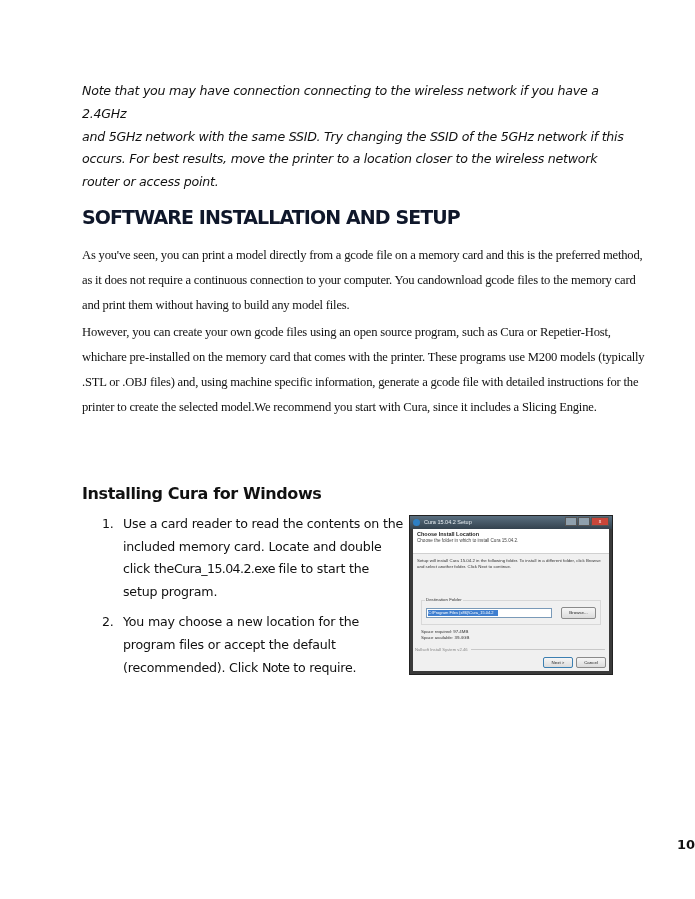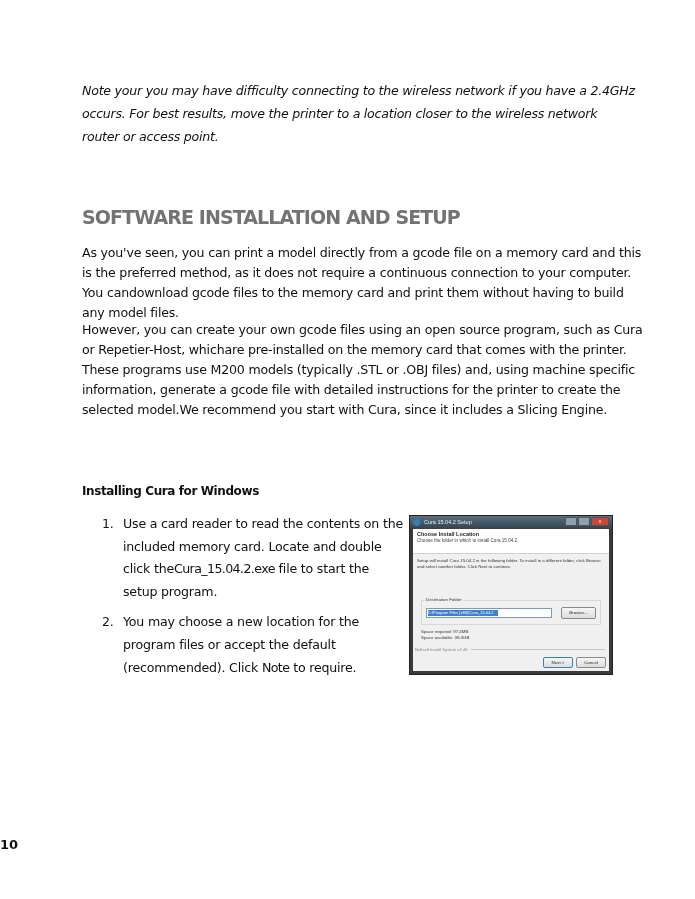--- a/index.html
+++ b/index.html
@@ -2,33 +2,33 @@
 <html><head>
 <meta charset="utf-8">
 <style>
   html, body { margin:0; padding:0; }
   body { width:695px; height:899px; background:#ffffff; position:relative; overflow:hidden;
          font-family:"DejaVu Sans", sans-serif; color:#111; }
   .note { position:absolute; left:82px; top:80px; width:560px; font-style:italic;
           font-size:12.6px; line-height:22.8px; letter-spacing:-0.25px; color:#111; }
   .note p { margin:0; }
   .h1 { position:absolute; left:82px; top:206px; font-size:19px; font-weight:bold;
-        letter-spacing:-0.9px; color:#737373; margin:0; }
-  .para { position:absolute; left:82px; width:565px; font-size:12.6px; line-height:20px;
-          letter-spacing:-0.2px; margin:0; }
+        letter-spacing:-0.9px; color:#0f172a; margin:0; }
+  .para { position:absolute; left:82px; width:565px; font-size:12.6px; line-height:25px;
+          letter-spacing:-0.2px; margin:0;font-family:Liberation Serif, serif; }
   .p1 { top:243px; }
   .p2 { top:320px; }
-  .h2 { position:absolute; left:82px; top:484px; font-size:12px; font-weight:bold;
+  .h2 { position:absolute; left:82px; top:484px; font-size:16px; font-weight:bold;
         letter-spacing:-0.4px; margin:0; }
   .steps { position:absolute; left:82px; top:513px; width:325px; margin:0; padding:0; list-style:none;
            font-size:12.6px; line-height:22.6px; letter-spacing:-0.2px; }
   .steps li { position:relative; padding-left:41px; margin-bottom:8px; }
   .steps .num { position:absolute; left:20px; top:0; }
   .steps b { font-weight:normal; letter-spacing:-0.6px; }
-  .pagenum { position:absolute; left:0; width:695px; top:837px; text-align:left;
+  .pagenum { position:absolute; left:0; width:695px; top:837px; text-align:right;
              font-size:13px; font-weight:bold; }
 
   
   .dlg { position:absolute; left:409px; top:515px; width:204px; height:160px;
          background:#3a3a3a; border:1px solid #222; box-sizing:border-box; overflow:hidden;
          font-family:"Liberation Sans", sans-serif; }
   .dlg-title { height:13px; background:linear-gradient(#5a6f80,#33424e); color:#e8eef2;
                font-size:5.5px; line-height:13px; padding-left:14px; position:relative; }
   .dlg-appicon { position:absolute; left:3px; top:3px; width:7px; height:7px; border-radius:50%;
                  background:#2d7fc4; }
@@ -52,21 +52,22 @@
   .dlg-footer .line { flex:1; height:1px; background:#c8c8c8; }
   .dlg-btn { position:absolute; top:128px; width:28px; height:9px; border:1px solid #8a8a8a; border-radius:2px;
              background:linear-gradient(#f6f6f6,#dcdcdc); font-size:4.4px; line-height:9px; text-align:center; color:#222; }
   .dlg-next { left:130px; border-color:#3c7fb1; }
   .dlg-cancel { left:163px; }
 </style>
 </head>
 <body>
 
 <div class="note">
-  <p>Note your you may have difficulty connecting to the wireless network if you have a 2.4GHz</p>
+  <p>Note that you may have connection connecting to the wireless network if you have a 2.4GHz</p>
+  <p>and 5GHz network with the same SSID. Try changing the SSID of the 5GHz network if this</p>
   <p>occurs. For best results, move the printer to a location closer to the  wireless network</p>
   <p>router or access   point.</p>
 </div>
 
 <h1 class="h1">SOFTWARE INSTALLATION AND SETUP</h1>
 <p class="para p1">As you've seen, you can print a model directly from a gcode file on a  memory card and this is the preferred method, as it does not require a continuous  connection to your computer. You candownload gcode files to the memory card and print them without having to build any model files.</p>
 <p class="para p2">However, you can create your own gcode files using an open source program, such as Cura or Repetier-Host, whichare pre-installed on the  memory card that comes with the printer. These programs use M200 models (typically .STL or .OBJ files) and, using machine specific information, generate a gcode file with detailed instructions for the printer to create the selected model.We recommend you start with Cura, since it includes a Slicing Engine.</p>
 
 <h2 class="h2">Installing Cura for Windows</h2>
 

